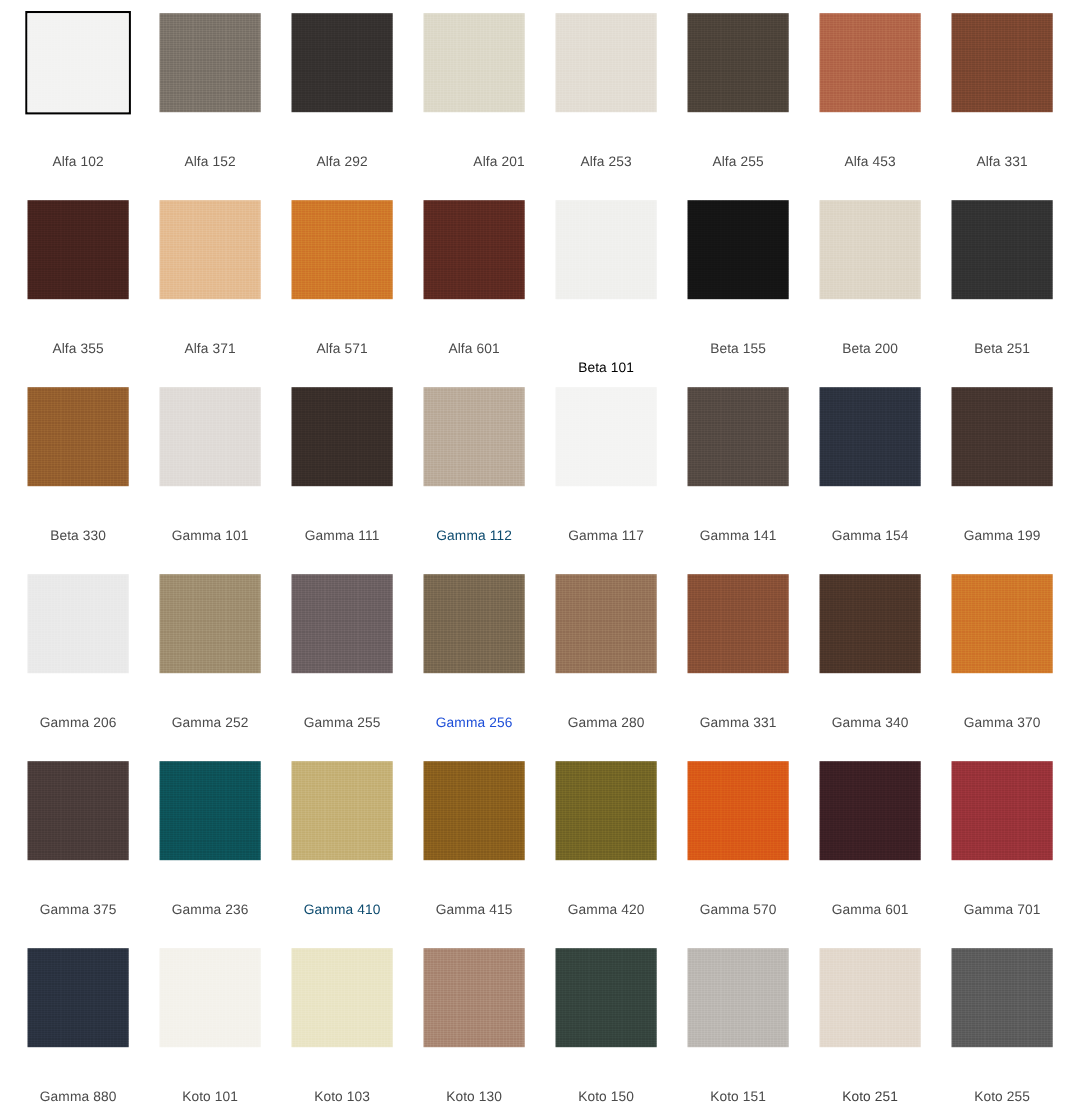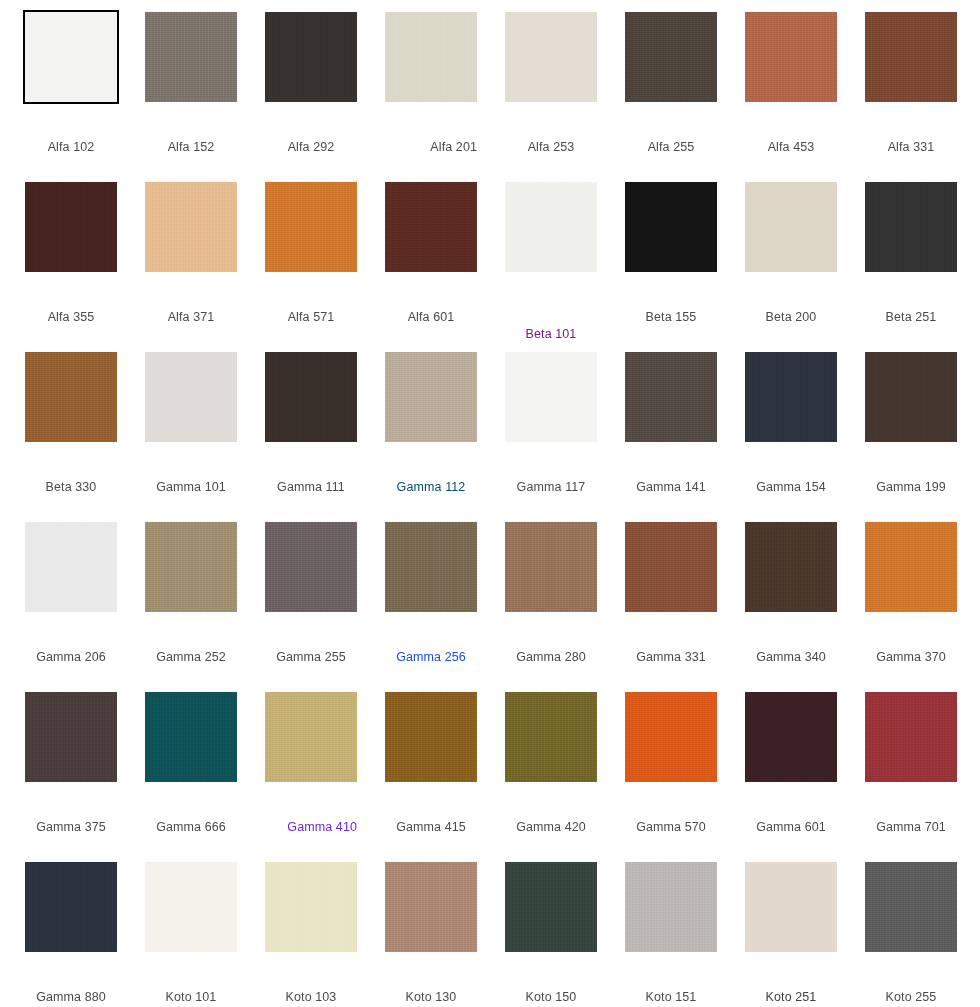--- a/index.html
+++ b/index.html
@@ -161,21 +161,21 @@
     <div class="swatch-cell">
       <div class="swatch-chip-wrap">
         <div class="swatch-chip" style="background-color: rgb(94, 43, 34);"></div>
       </div>
       <div class="swatch-label" style="color: rgb(74, 74, 74);">Alfa 601</div>
     </div>
     <div class="swatch-cell">
       <div class="swatch-chip-wrap">
         <div class="swatch-chip" style="background-color: rgb(240, 240, 238);"></div>
       </div>
-      <div class="swatch-label" style="color: #701a75; margin-top: 36px;">Beta 101</div>
+      <div class="swatch-label" style="color: #000000; margin-top: 36px;">Beta 101</div>
     </div>
     <div class="swatch-cell">
       <div class="swatch-chip-wrap">
         <div class="swatch-chip" style="background-color: rgb(21, 21, 21);"></div>
       </div>
       <div class="swatch-label" style="color: rgb(74, 74, 74);">Beta 155</div>
     </div>
     <div class="swatch-cell">
       <div class="swatch-chip-wrap">
         <div class="swatch-chip" style="background-color: rgb(222, 214, 199);"></div>
@@ -287,27 +287,27 @@
     <div class="swatch-cell">
       <div class="swatch-chip-wrap">
         <div class="swatch-chip" style="background-color: rgb(75, 61, 59);"></div>
       </div>
       <div class="swatch-label" style="color: rgb(74, 74, 74);">Gamma 375</div>
     </div>
     <div class="swatch-cell">
       <div class="swatch-chip-wrap">
         <div class="swatch-chip" style="background-color: rgb(13, 83, 89);"></div>
       </div>
-      <div class="swatch-label" style="color: rgb(74, 74, 74);">Gamma 666</div>
+      <div class="swatch-label" style="color: rgb(74, 74, 74);">Gamma 236</div>
     </div>
     <div class="swatch-cell">
       <div class="swatch-chip-wrap">
         <div class="swatch-chip" style="background-color: rgb(198, 178, 120);"></div>
       </div>
-      <div class="swatch-label" style="color: #6d28d9; text-align: right;">Gamma 410</div>
+      <div class="swatch-label" style="color: #0c4a6e;">Gamma 410</div>
     </div>
     <div class="swatch-cell">
       <div class="swatch-chip-wrap">
         <div class="swatch-chip" style="background-color: rgb(139, 96, 30);"></div>
       </div>
       <div class="swatch-label" style="color: rgb(74, 74, 74);">Gamma 415</div>
     </div>
     <div class="swatch-cell">
       <div class="swatch-chip-wrap">
         <div class="swatch-chip" style="background-color: rgb(117, 103, 38);"></div>

